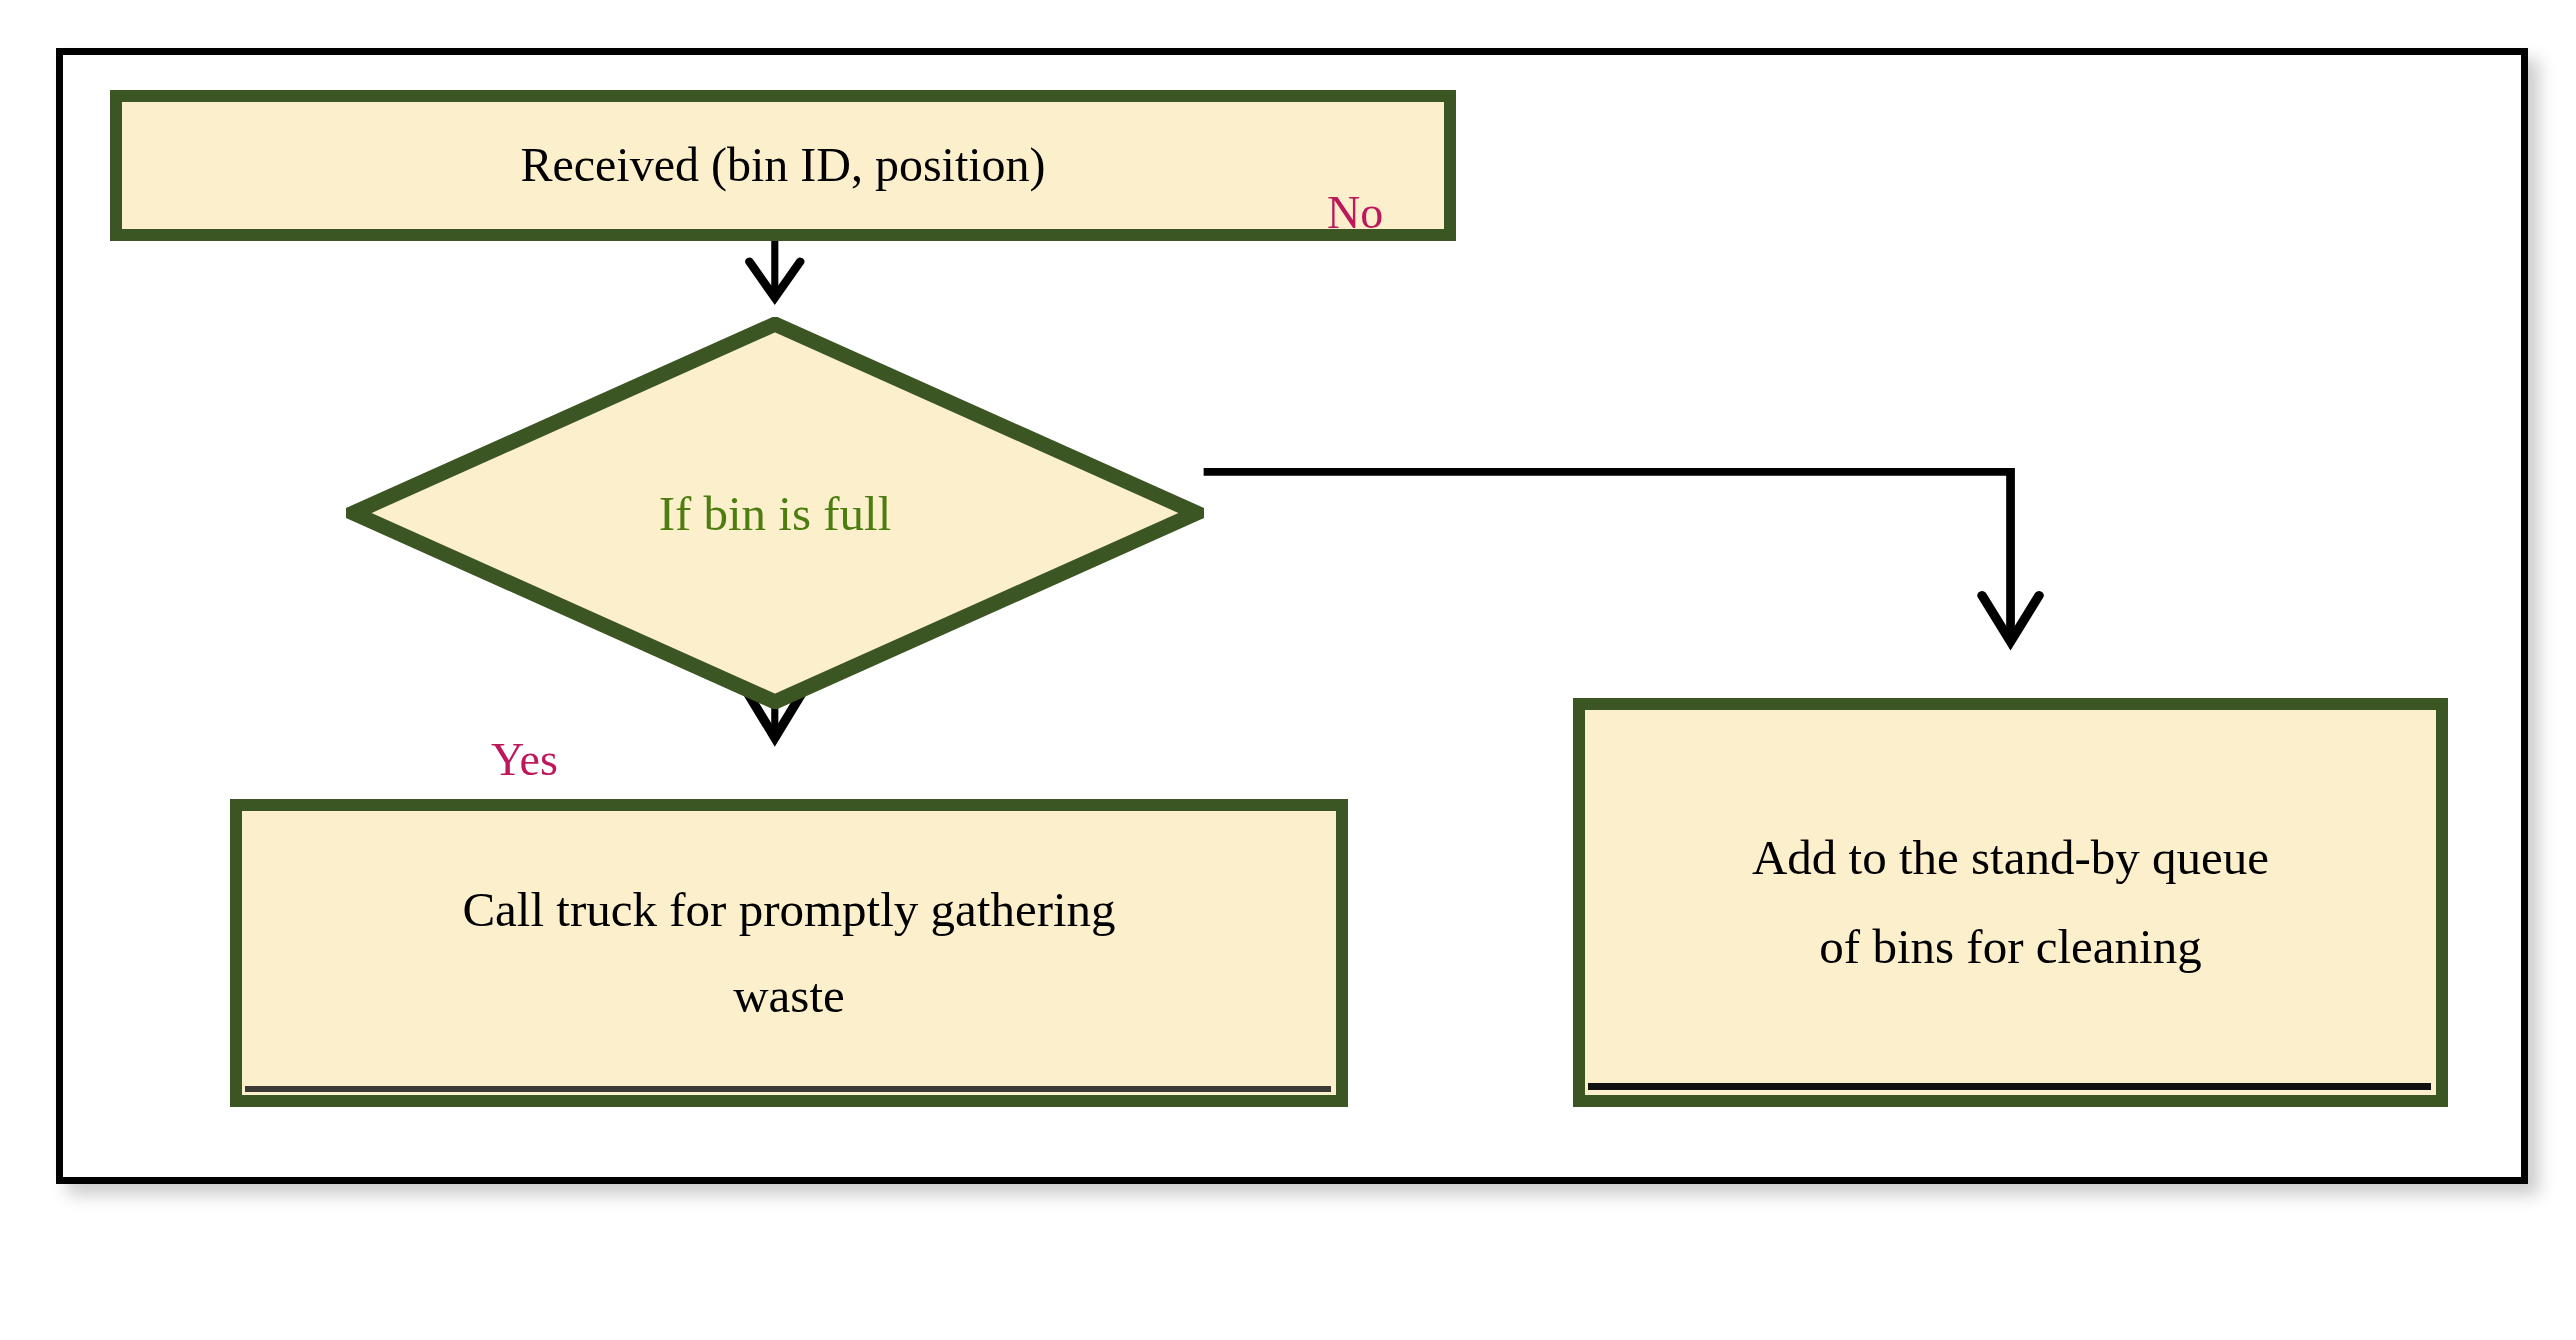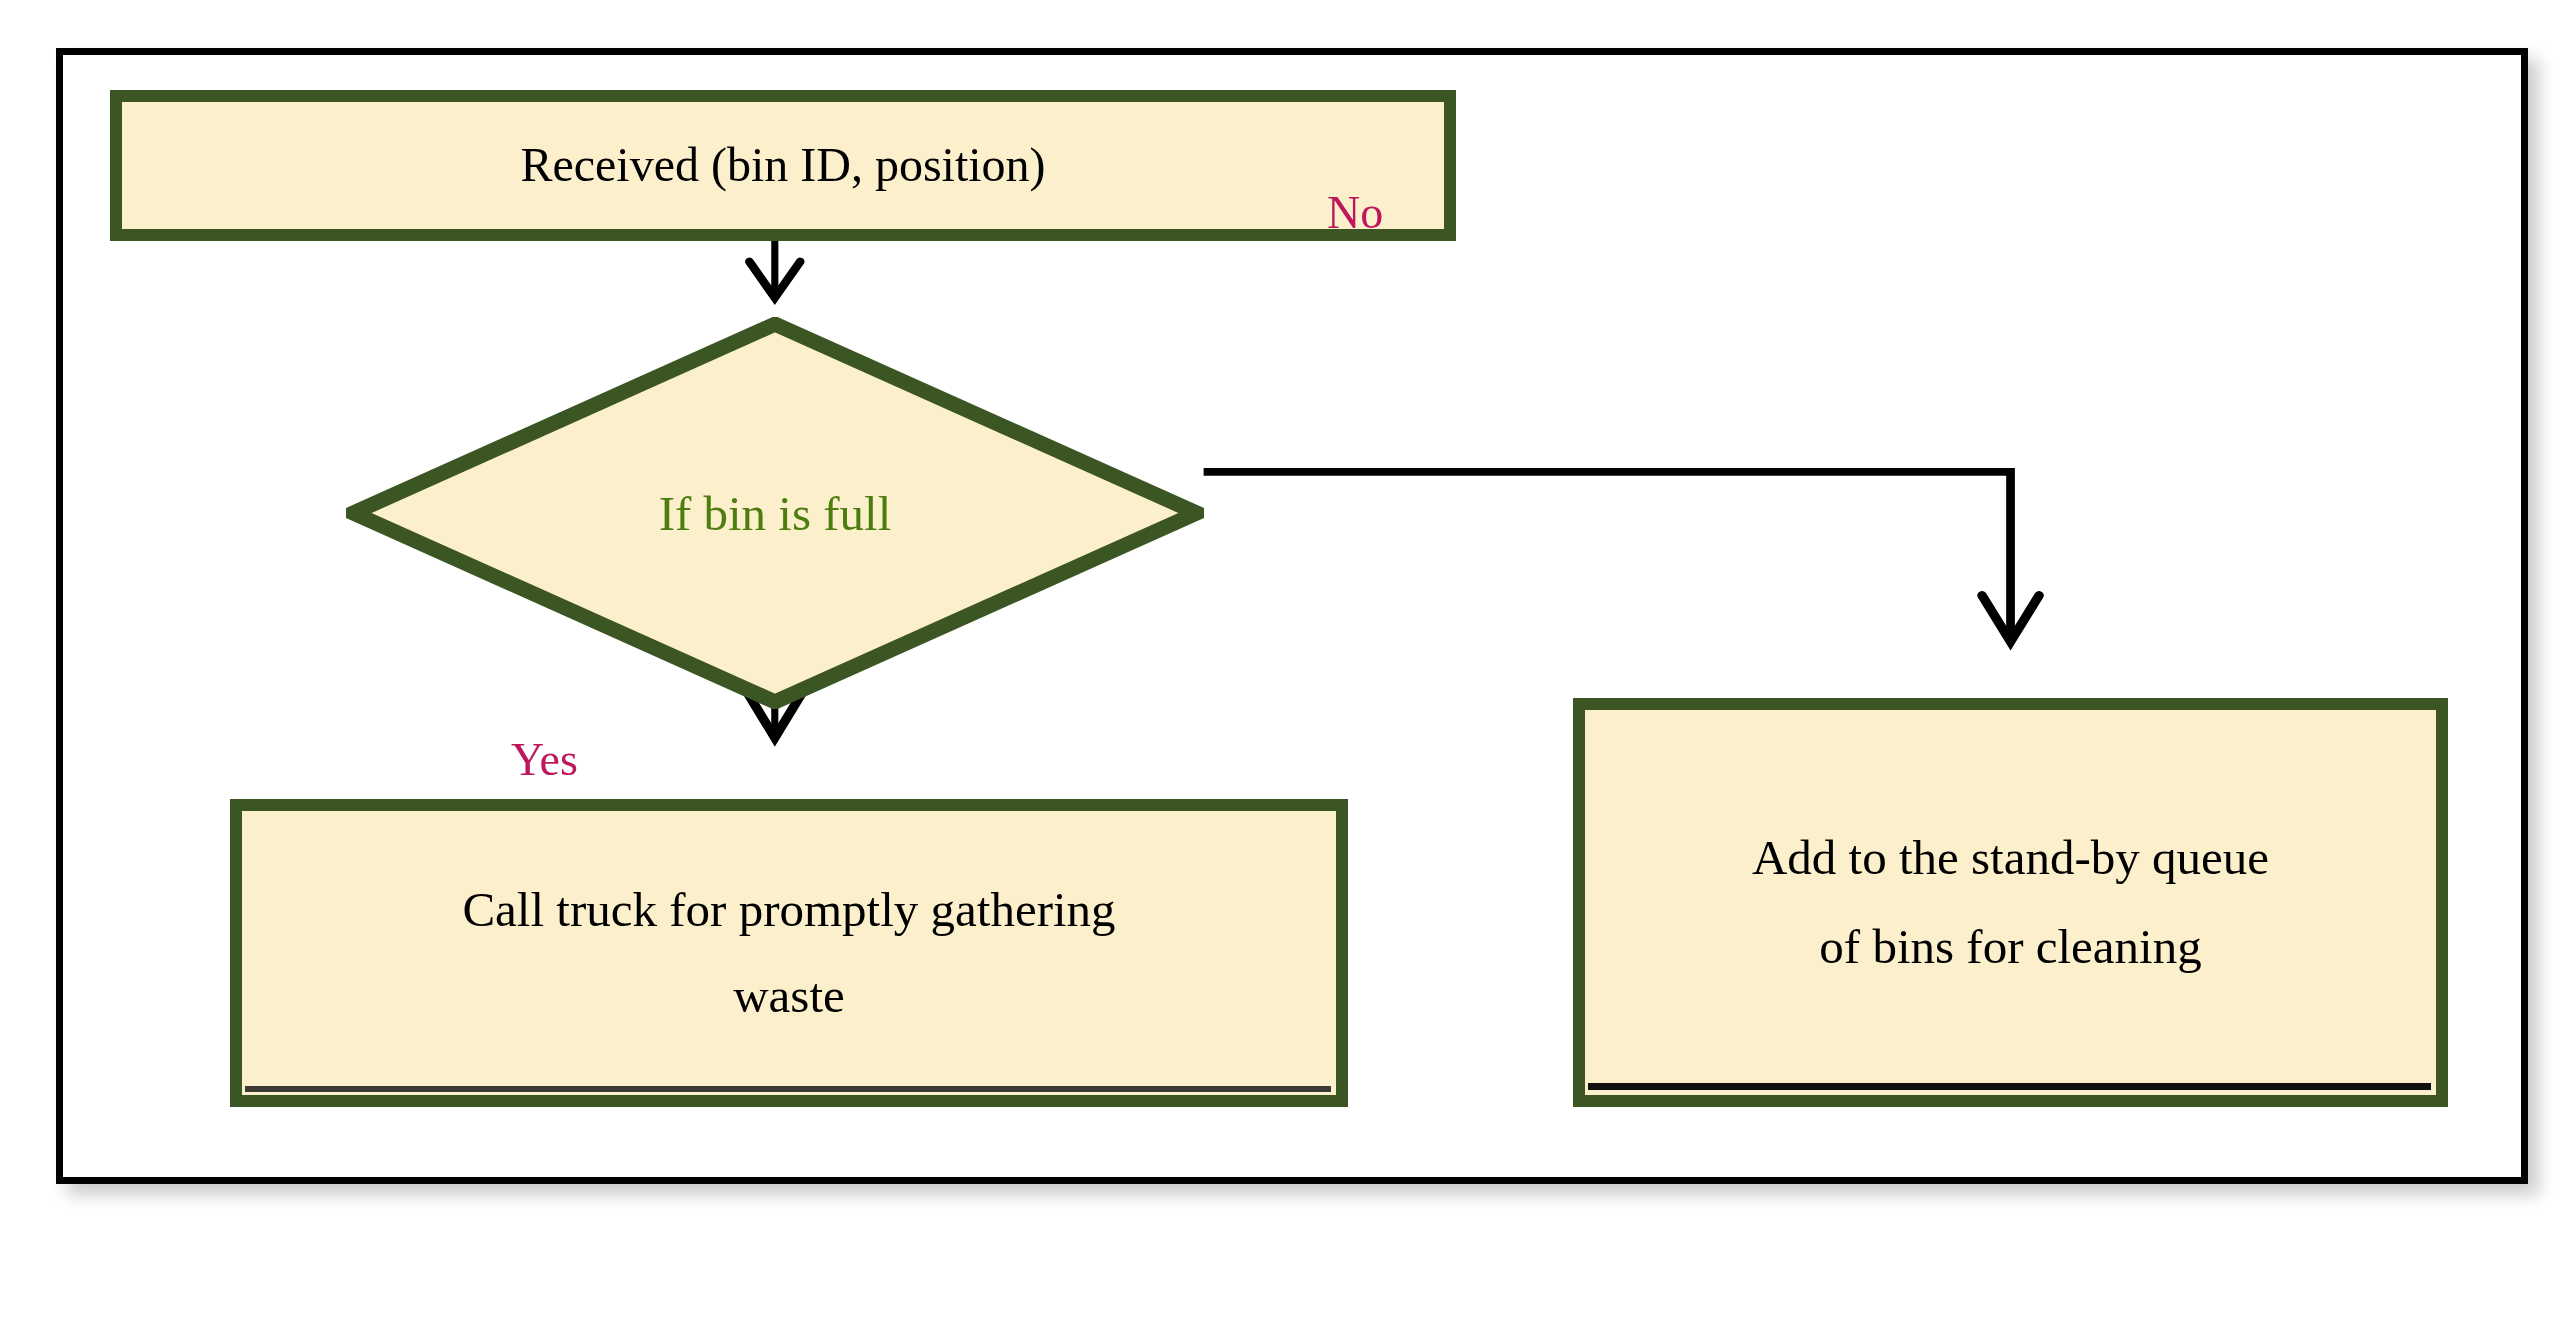--- a/index.html
+++ b/index.html
@@ -140,21 +140,21 @@
   }
 
   
   .edge-label {
     position: absolute;
     font-size: 46px;
     color: #be185d;
     white-space: nowrap;
   }
   #label-no  { left: 1264px; top: 131px; }
-  #label-yes { left: 428px;  top: 678px; margin-left: 20px; }
+  #label-yes { left: 428px;  top: 678px; }
 </style>
 </head>
 <body>
 
 <div id="canvas">
 
   <div class="diagram-frame">
     <div class="inner">
 
       <svg class="connectors" viewBox="0 0 3101 1553" preserveAspectRatio="none">

